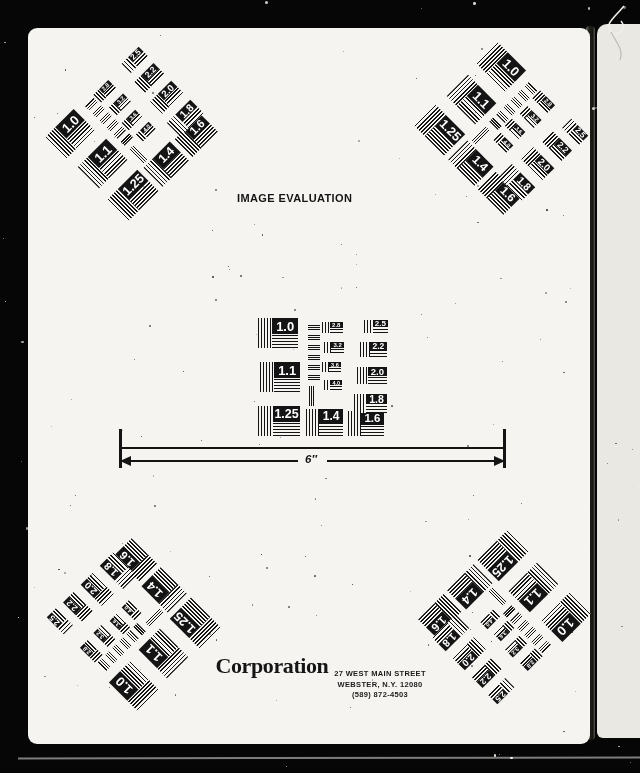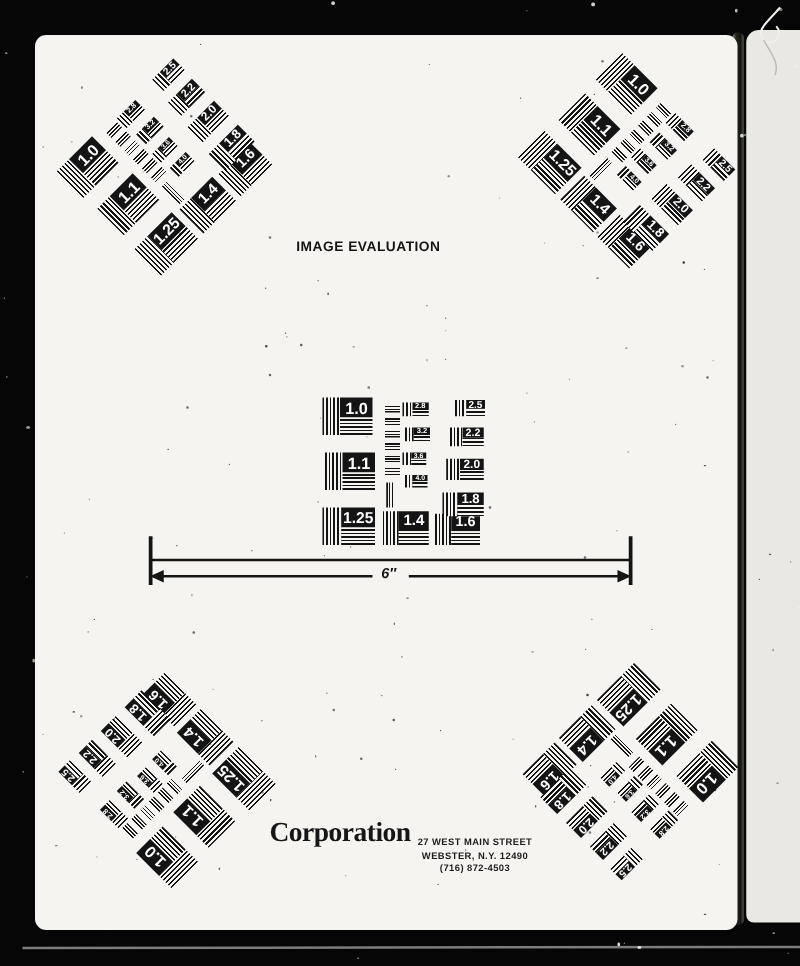--- a/index.html
+++ b/index.html
@@ -473,22 +473,22 @@
     <div class="arrow-seg r"></div>
     <div class="arrow-head r"></div>
   </div>
 
   <div class="org-block">
     <div>Corporation</div>
   </div>
 
   <div class="address-block">
     <div>27 WEST MAIN STREET</div>
-    <div>WEBSTER, N.Y. 12490</div>
-    <div>(716) 872-4503</div>
+    <div>WEBSTER, N.Y. 12080</div>
+    <div>(589) 872-4503</div>
   </div>
 </div>
 
 <div class="bottom-scan-line"></div>
 <div id="speckles">
     <div class="speck" style="left: 467px; top: 445.4px; width: 1.8px; height: 1.8px; background: rgba(15, 15, 15, 0.59);"></div>
     <div class="speck" style="left: 77.3px; top: 684.9px; width: 1px; height: 1px; background: rgba(15, 15, 15, 0.37);"></div>
     <div class="speck" style="left: 261.7px; top: 234.1px; width: 1.7px; height: 1.7px; background: rgba(15, 15, 15, 0.74);"></div>
     <div class="speck" style="left: 64.2px; top: 572.2px; width: 1.6px; height: 1.6px; background: rgba(15, 15, 15, 0.38);"></div>
     <div class="speck" style="left: 211.8px; top: 229.5px; width: 1.4px; height: 1.4px; background: rgba(15, 15, 15, 0.79);"></div>

